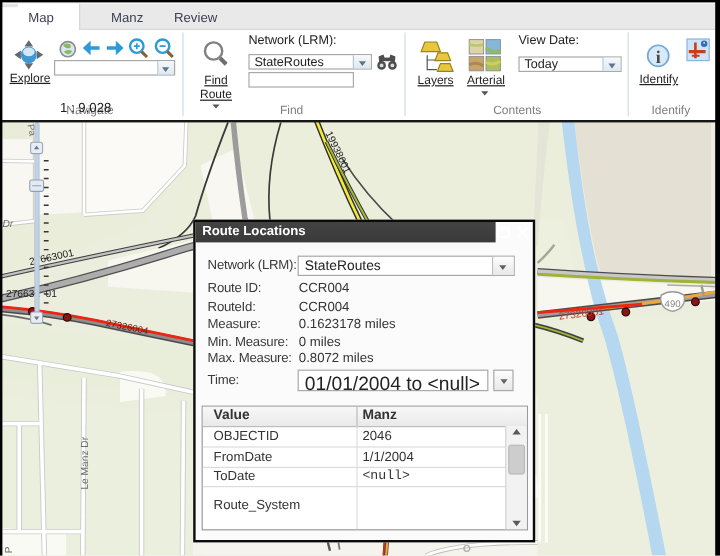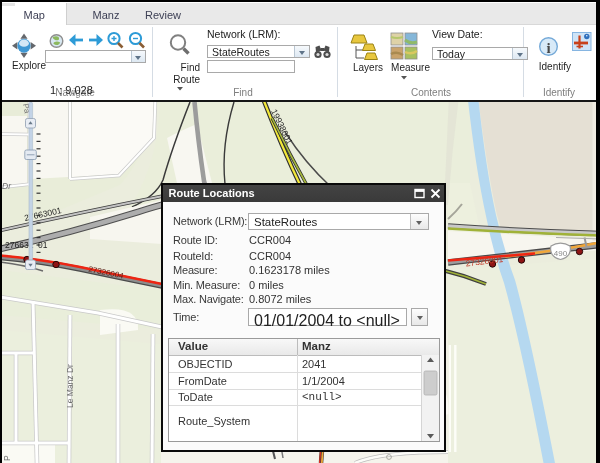--- a/index.html
+++ b/index.html
@@ -11,32 +11,32 @@
 #frame-right{left:596px;top:0;width:4px;height:463px;background:#000;z-index:50;}
 
 #ribbon{left:0;top:2px;width:600px;height:98px;background:#fff;z-index:10;}
 #tabstrip{left:66px;top:0.5px;width:530px;height:21.5px;background:#e9e9e9;border-bottom:1px solid #d8d8d8;}
 #tabtopline{left:0;top:0.5px;width:66px;height:3px;background:#e5e5e5;}
 #maptab{left:15px;top:0.5px;width:51px;height:22px;background:#fff;border-right:1px solid #cfcfcf;}
 .tabtxt{font-size:11px;color:#3c3f54;top:7px;}
 #ribbonbot{left:0;top:98px;width:600px;height:2px;background:#161616;}
 .sep{width:1px;top:25px;height:70px;background:#d5dce4;}
 .grplabel{font-size:10px;color:#7e7e7e;top:85px;text-align:center;}
-.btnlabel{font-size:10px;color:#1f1f1f;text-align:right;line-height:11.5px;}
+.btnlabel{font-size:10px;color:#1f1f1f;text-align:center;line-height:11.5px;text-decoration:underline;}
 .combo{background:#fff;border:1px solid #a9a9a9;box-sizing:border-box;}
 .combotxt{font-size:10.5px;color:#222;}
 .comboarrow{position:absolute;right:0;top:0;bottom:0;border-left:1px solid #c0c0c0;background:linear-gradient(#fdfdfd,#e8e8e8);}
 .rb{border-left:1px solid #b9c6d2;background:linear-gradient(#f6f9fc,#dde8f2);}
 .rb .arrowglyph{border-top-color:#5f7489;}
 .arrowglyph{position:absolute;width:0;height:0;border-left:3.5px solid transparent;border-right:3.5px solid transparent;border-top:4px solid #606060;}
 
 #map{left:0;top:96px;width:600px;height:367px;z-index:1;}
 
 #panel{left:161px;top:183px;width:285px;height:269px;background:#fbfbfb;border:2px solid #0a0a0a;box-sizing:border-box;z-index:20;}
-#ptitle{left:0;top:0;width:281px;height:17px;background:linear-gradient(#434343,#3a3a3a);color:#fff;font-size:11px;font-weight:bold;line-height:17px;padding-left:5.5px;box-sizing:border-box;}
+#ptitle{left:0;top:0;width:250px;height:17px;background:linear-gradient(#434343,#3a3a3a);color:#fff;font-size:11px;font-weight:bold;line-height:17px;padding-left:5.5px;box-sizing:border-box;}
 .plabel{font-size:11px;color:#3a3a3a;left:10px;letter-spacing:-0.2px;}
 .pvalue{font-size:11px;color:#333;left:86px;}
 .ptxt{font-size:11px;color:#333;line-height:12px;}
 </style>
 </head>
 <body>
 <div class="abs" id="ribbon">
   <div class="abs" id="tabstrip"></div>
   <div class="abs" id="tabtopline"></div>
   <div class="abs" id="maptab"></div>
@@ -146,24 +146,24 @@
     <span class="abs combotxt" style="left:4px;top:0.5px;">StateRoutes</span>
     <div class="comboarrow rb" style="width:14px;">
         <span class="arrowglyph" style="left:3.5px;top:5px;"></span>
       </div>
   </div>
   <div class="abs combo" style="left:207px;top:57.5px;width:88px;height:13px;"></div>
 
   <div class="abs btnlabel" style="left:4px;top:58px;width:42px;">Explore</div>
   <div class="abs btnlabel" style="left:160px;top:60px;width:40px;">Find<br>Route</div>
   <div class="abs btnlabel" style="left:343px;top:60px;width:40px;">Layers</div>
-  <div class="abs btnlabel" style="left:380px;top:60px;width:50px;">Measure</div>
+  <div class="abs btnlabel" style="left:380px;top:60px;width:50px;">Arterial</div>
 
   <div class="abs combotxt" style="left:432px;top:26px;">View Date:</div>
-  <div class="abs combo" style="left:432px;top:44.5px;width:96px;height:13px;">
+  <div class="abs combo" style="left:432px;top:44.5px;width:86px;height:13px;">
     <span class="abs combotxt" style="left:4px;top:0.5px;">Today</span>
     <div class="comboarrow rb" style="width:14px;">
         <span class="arrowglyph" style="left:3.5px;top:5px;"></span>
       </div>
   </div>
   <div class="abs btnlabel" style="left:527px;top:59px;width:44px;">Identify</div>
   <div class="abs" id="ribbonbot"></div>
 </div>
 
 <svg class="abs" id="map" width="600" height="367" viewBox="0 96 600 367">
@@ -369,42 +369,42 @@
       </div>
   </div>
   <div class="abs plabel" style="top:49px;">Route ID:</div>
     <div class="abs pvalue" style="top:49px;">CCR004</div>
   <div class="abs plabel" style="top:64.5px;">RouteId:</div>
     <div class="abs pvalue" style="top:64.5px;">CCR004</div>
   <div class="abs plabel" style="top:79px;">Measure:</div>
     <div class="abs pvalue" style="top:79px;">0.1623178 miles</div>
   <div class="abs plabel" style="top:93.5px;">Min. Measure:</div>
     <div class="abs pvalue" style="top:93.5px;">0 miles</div>
-  <div class="abs plabel" style="top:108px;">Max. Navigate:</div>
+  <div class="abs plabel" style="top:108px;">Max. Measure:</div>
     <div class="abs pvalue" style="top:108px;">0.8072 miles</div>
   <div class="abs plabel" style="top:126px;">Time:</div>
   <div class="abs combo" style="left:85px;top:123px;width:159px;height:17.5px;">
     <span class="abs combotxt" style="left:5px;top:2.5px;font-size:16px;">01/01/2004 to &lt;null&gt;</span>
   </div>
   <div class="abs combo" style="left:248px;top:123px;width:16.5px;height:17.5px;background:linear-gradient(#fdfdfd,#e8e8e8);">
     <span class="arrowglyph" style="left:4.5px;top:6.5px;"></span>
   </div>
 
   <div class="abs" id="ptable" style="left:5px;top:152.5px;width:272px;height:104px;border:1px solid #9a9a9a;box-sizing:border-box;background:#fff;">
     <div class="abs" style="left:0;top:0;width:270px;height:16px;background:linear-gradient(#f8f8f8,#e9e9e9);border-bottom:1px solid #bcbcbc;">
       <span class="abs" style="left:9px;top:1.5px;font-size:11.5px;font-weight:bold;color:#333;">Value</span>
       <span class="abs" style="left:133px;top:1.5px;font-size:11.5px;font-weight:bold;color:#333;">Manz</span>
       <div class="abs" style="left:128px;top:0;width:1px;height:16px;background:#bcbcbc;"></div>
     </div>
     <div class="abs" style="left:128px;top:16px;width:1px;height:86px;background:#dcdcdc;"></div>
     <div class="abs" style="left:0;top:33.5px;width:252px;height:1px;background:#dcdcdc;"></div>
     <div class="abs" style="left:0;top:50px;width:252px;height:1px;background:#dcdcdc;"></div>
     <div class="abs" style="left:0;top:66.5px;width:252px;height:1px;background:#dcdcdc;"></div>
     <span class="abs ptxt" style="left:9px;top:19px;">OBJECTID</span>
-      <span class="abs ptxt" style="left:133px;top:19px;">2041</span>
+      <span class="abs ptxt" style="left:133px;top:19px;">2046</span>
     <span class="abs ptxt" style="left:9px;top:36px;">FromDate</span>
       <span class="abs ptxt" style="left:133px;top:36px;">1/1/2004</span>
     <span class="abs ptxt" style="left:9px;top:52.5px;">ToDate</span>
       <span class="abs ptxt" style="left:133px;top:52.5px;font-family:Liberation Mono, monospace;">&lt;null&gt;</span>
     <span class="abs ptxt" style="left:9px;top:76px;text-align:center;">Route_System</span>
 
     <div class="abs" style="left:252px;top:16px;width:18px;height:86px;background:#f2f2f2;border-left:1px solid #d5d5d5;box-sizing:border-box;">
       <svg class="abs" style="left:0;top:0;" width="17" height="86">
         <path d="M5,7 L8.5,2.5 L12,7 Z" fill="#5a5a5a"></path>
         <rect x="2" y="16" width="13" height="24" rx="1.5" fill="#cdcdcd" stroke="#b0b0b0" stroke-width="0.8"></rect>

